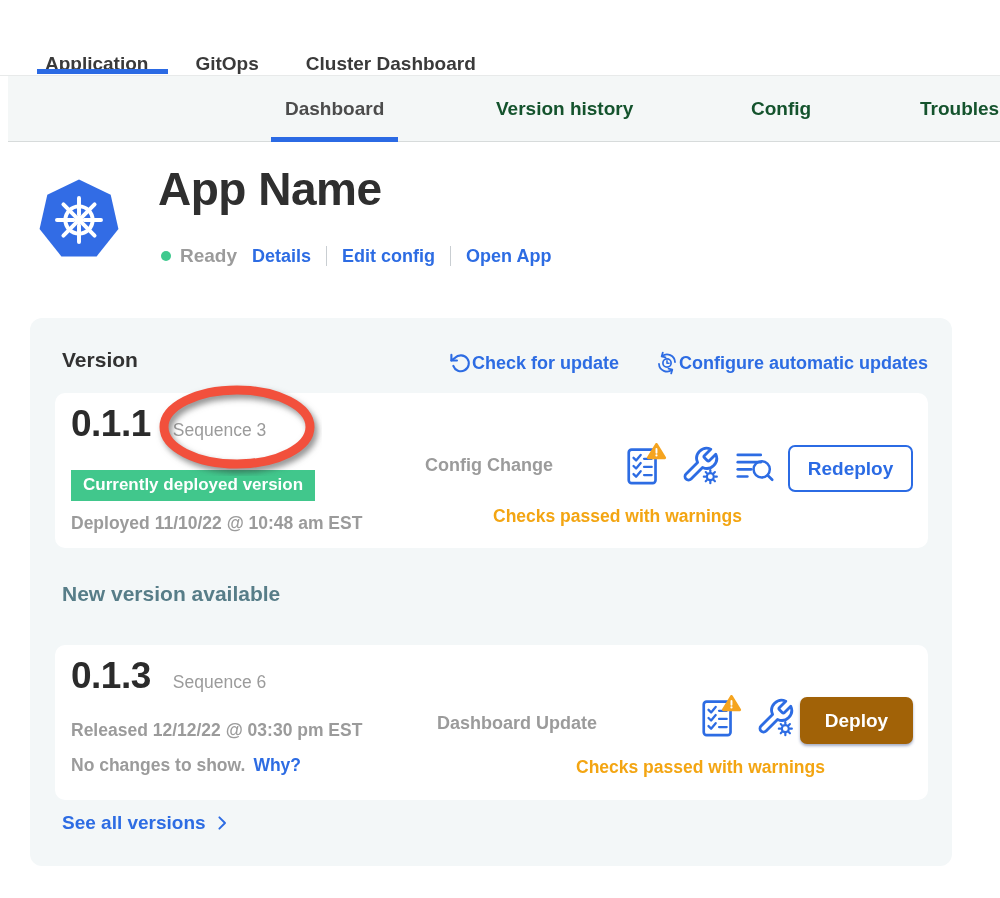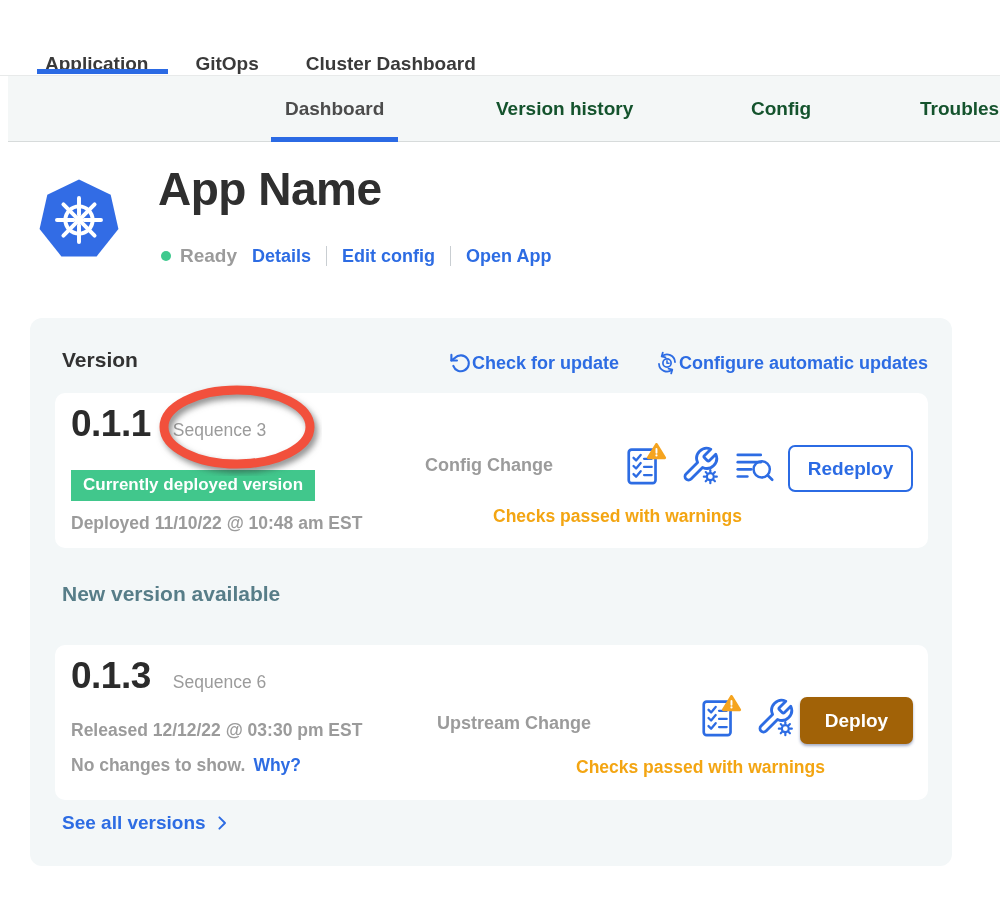--- a/index.html
+++ b/index.html
@@ -213,21 +213,21 @@
       <div class="ver-row">
         <span class="ver-number">0.1.3</span>
         <span class="ver-seq">Sequence 6</span>
       </div>
       <div class="date-line released">Released 12/12/22 @ 03:30 pm EST</div>
       <div class="no-changes-row">
         <span class="no-changes">No changes to show.</span>
         <span class="why-link">Why?</span>
       </div>
 
-      <div class="source-label src-available">Upstream Change</div>
+      <div class="source-label src-available">Dashboard Update</div>
 
       <div class="icons-row icons-available">
         <svg class="mini-icon" width="44" height="44" viewBox="0 0 46 46" fill="none">
           <rect x="6" y="7" width="28" height="35" rx="3" stroke="#2d6ce3" stroke-width="2.8" fill="#fff"></rect>
           <g stroke="#2d6ce3" stroke-width="2.4" stroke-linecap="round" stroke-linejoin="round">
             <path d="M11 15.5 l2.7 2.7 L18.5 12.5"></path>
               <line x1="22" y1="16.5" x2="30" y2="16.5"></line>
             <path d="M11 24 l2.7 2.7 L18.5 21"></path>
               <line x1="22" y1="25" x2="30" y2="25"></line>
             <path d="M11 32.5 l2.7 2.7 L18.5 29.5"></path>

